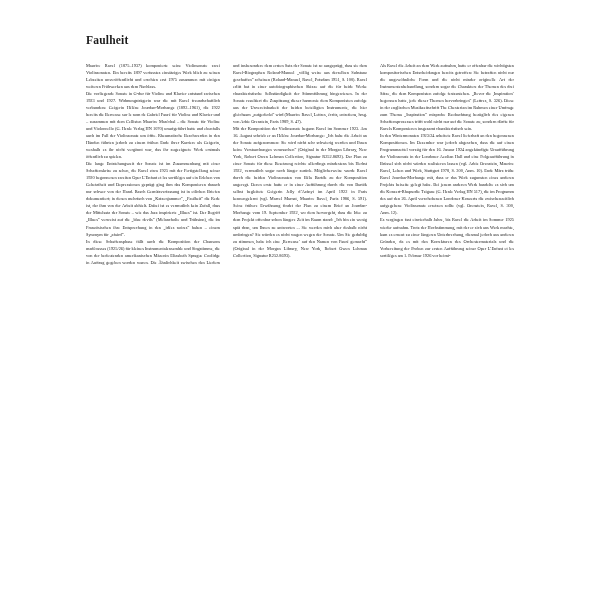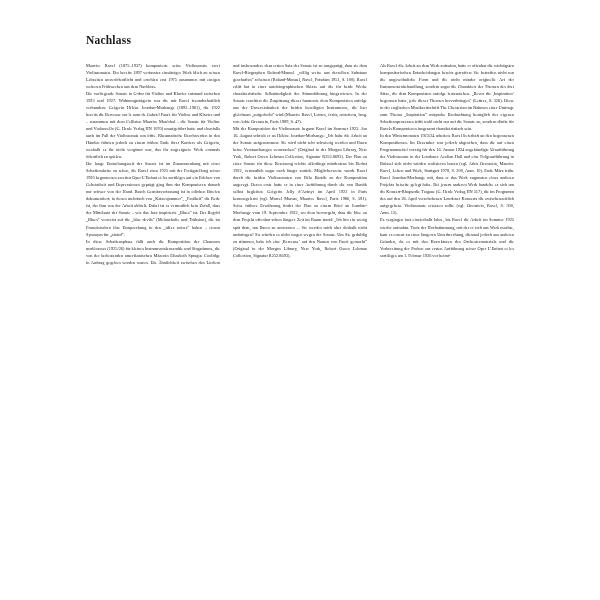--- a/index.html
+++ b/index.html
@@ -49,21 +49,21 @@
   }
   .columns p + p {
     text-indent: 0;
   }
   
 </style>
 </head>
 <body>
 
 <div class="page">
-  <h1 class="title">Nachlass</h1>
+  <h1 class="title">Faulheit</h1>
   <div class="columns">
     <p>Maurice Ravel (1875–1937) komponierte seine Violinsonate zwei Violinsonaten. Ein bereits 1897 verfasstes einsätziges Werk blieb zu seinen Lebzeiten unveröffentlicht und erschien erst 1975 zusammen mit einigen weiteren Frühwerken aus dem Nachlass.</p>
     <p>Die vorliegende Sonate in G-dur für Violine und Klavier entstand zwischen 1923 und 1927. Widmungsträgerin war die mit Ravel freundschaftlich verbundene Geigerin Hélène Jourdan-Morhange (1892–1961), die 1922 bereits die Berceuse sur le nom de Gabriel Fauré für Violine und Klavier und – zusammen mit dem Cellisten Maurice Maréchal – die Sonate für Violine und Violoncello (G. Henle Verlag HN 1070) uraufgeführt hatte und ebenfalls auch im Fall der Violinsonate um öffte. Rheumatische Beschwerden in den Händen führten jedoch zu einem frühen Ende ihrer Karriere als Geigerin, weshalb es ihr nicht vergönnt war, das ihr zugeeignete Werk erstmals öffentlich zu spielen.</p>
     <p>Die lange Entstehungszeit der Sonate ist im Zusammenhang mit einer Schaffenskrise zu sehen, die Ravel etwa 1925 mit der Fertigstellung seiner 1920 begonnenen zweiten Oper L’Enfant et les sortilèges auf ein Erleben von Gehetztheit und Depressionen geprägt ging ihm das Komponieren danach nur schwer von der Hand. Rasch Gemütsverfassung ist in etlichen Briefen dokumentiert; in denen mehrfach von „Katzenjammer“, „Faulheit“ die Rede ist, der ihm von der Arbeit abhielt. Dabei ist es vermutlich kein Zufall, dass der Mittelsatz der Sonate – wie das Jazz inspirierte „Blues“ ist. Der Begriff „Blues“ verweist auf die „blue devils“ (Melancholie und Trübsinn), die im Französischen ihre Entsprechung in den „idées noires“ haben – einem Synonym für „afaird“.</p>
     <p>In diese Schaffensphase fällt auch die Komposition der Chansons madécasses (1925/26) für kleines Instrumentalensemble und Singstimme, die von der bedeutenden amerikanischen Mäzenin Elizabeth Sprague Coolidge in Auftrag gegeben worden waren. Die Ähnlichkeit zwischen den Liedern und insbesondere dem ersten Satz der Sonate ist so ausgeprägt, dass sie dem Ravel-Biographen Roland-Manuel „völlig weise aus derselben Substanz geschaffen“ scheinen (Roland-Manuel, Ravel, Potsdam 1951, S. 100). Ravel erlitt hat in einer autobiographischen Skizze auf die für beide Werke charakteristische Selbständigkeit der Stimmführung hingewiesen. In der Sonate resultiert die Zuspitzung dieser harmonie dem Komponisten zufolge aus der Unvereinbarkeit der beiden beteiligten Instrumente, die hier gleichsam „aufgedeckt“ wird (Maurice Ravel, Lettres, écrits, entretiens, hrsg. von Arbie Orenstein, Paris 1989, S. 47).</p>
     <p>Mit der Komposition der Violinsonate begann Ravel im Sommer 1923. Am 16. August schrieb er an Hélène Jourdan-Morhange: „Ich habe die Arbeit an der Sonate aufgenommen: Sie wird nicht sehr schwierig werden und Ihnen keine Verstauchungen verursachen“ (Original in der Morgan Library, New York, Robert Owen Lehman Collection, Signatur R252.8692). Der Plan zu einer Sonate für diese Besetzung reichte allerdings mindestens bis Herbst 1922, vermutlich sogar noch länger zurück. Möglicherweise wurde Ravel durch die beiden Violinsonaten von Béla Bartók zu der Komposition angeregt. Deren erste hatte er in einer Aufführung durch die von Bartók selbst begleitete Geigerin Jelly d’Arányi im April 1922 in Paris kennengelernt (vgl. Marcel Marnat, Maurice Ravel, Paris 1986, S. 591). Seine frühere Erwähnung findet der Plan zu einem Brief an Jourdan-Morhange vom 19. September 1922, wo dem hervorgeht, dass die Idee zu dem Projekt offenbar schon längere Zeit im Raum stand: „Ich bin ein wenig spät dran, um Ihnen zu antworten ... Sie werden mich aber deshalb nicht umbringen? Sie würden es nicht wagen wegen der Sonate. Um Sie geduldig zu stimmen, habe ich eine ,Berceuse‘ auf den Namen von Fauré gemacht“ (Original in der Morgan Library, New York, Robert Owen Lehman Collection, Signatur R252.8693).</p>
     <p>Als Ravel die Arbeit an dem Werk aufnahm, hatte er offenbar die wichtigsten kompositorischen Entscheidungen bereits getroffen: Sie betraffen nicht nur die ungewöhnliche Form und die nicht minder originelle Art der Instrumentenbehandlung, sondern sogar die Charaktere der Themen des drei Sätze, die dem Komponisten zufolge festzustehen. „Bevor die ,Inspiration‘ begonnen hatte, jede dieser Themen hervorbringen“ (Lettres, S. 326). Diese in der englischen Musikzeitschrift The Chesterian im Rahmen einer Umfrage zum Thema „Inspiration“ misprobe Beobachtung bezüglich des eigenen Schaffensprozesses trifft wohl nicht nur auf die Sonate zu, sondern dürfte für Ravels Komponieren insgesamt charakteristisch sein.</p>
     <p>In den Wintermonaten 1923/24 arbeitete Ravel lieferhaft an den begonnenen Kompositionen. Im Dezember war jedoch abgeschen, dass die auf einen Programmzettel vorzüg für den 16. Januar 1924 angekündigte Uraufführung der Violinsonate in der Londoner Aeolian Hall und eine Folgeaufführung in Brüssel sich nicht würden realisieren lassen (vgl. Arbie Orenstein, Maurice Ravel, Leben und Werk, Stuttgart 1978, S. 300, Anm. 10). Ende März trübe Ravel Jourdan-Morhange mit, dass er das Werk zugunsten eines anderen Projekts beiseite gelegt habe. Bei jenem anderen Werk handelte es sich um die Konzert-Rhapsodie Tzigane (G. Henle Verlag HN 517), die im Programm des auf den 26. April verschobenen Londoner Konzerts die zwischenzeitlich aufgegebene Violinsonate ersetzen sollte (vgl. Orenstein, Ravel, S. 300, Anm. 12).</p>
     <p>Es vergingen fast einvierhalb Jahre, bis Ravel die Arbeit im Sommer 1925 wieder aufnahm. Trotz der Hochstimmung, mit der er sich ans Werk machte, kam es erneut zu einer längeren Unterbrechung, diesmal jedoch aus anderen Gründen, da es mit den Korrekturen des Orchestermaterials und die Vorbereitung der Proben zur ersten Aufführung seiner Oper L’Enfant et les sortilèges am 1. Februar 1926 vor heimi-</p>
   </div>

